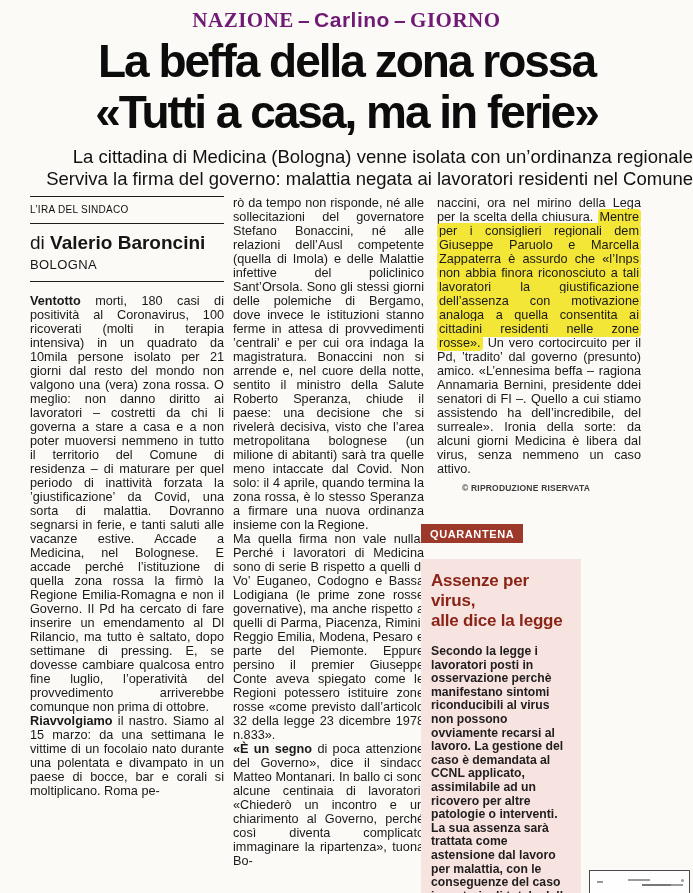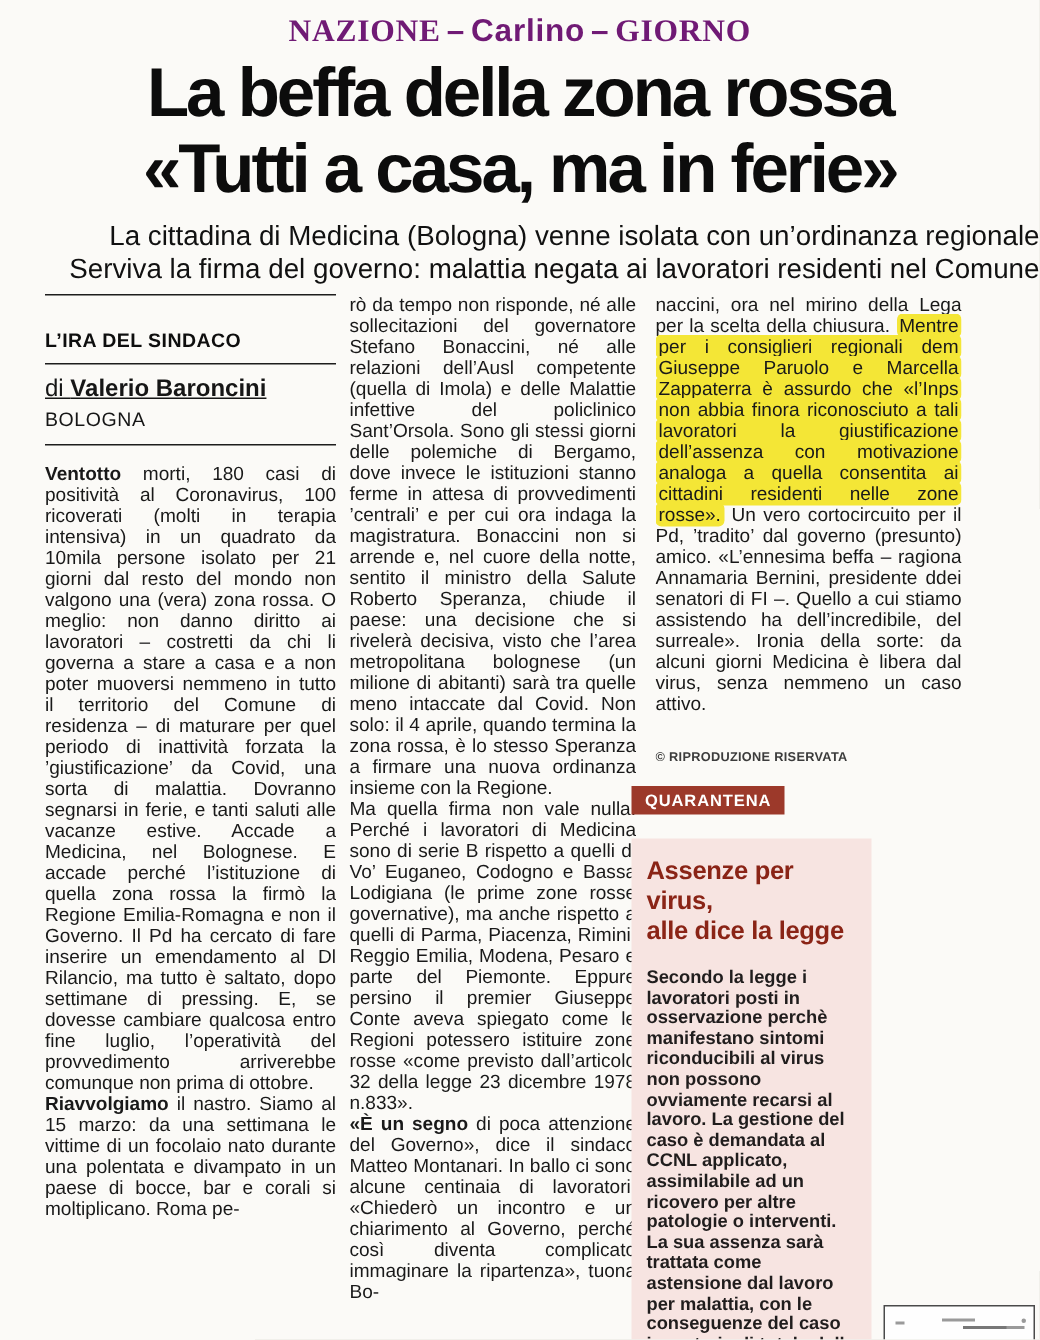--- a/index.html
+++ b/index.html
@@ -17,33 +17,33 @@
   .headline{position:absolute;top:36px;left:0;width:100%;text-align:center;
     font-weight:700;font-size:46px;line-height:51px;letter-spacing:-2px;color:#0c0c0c;}
   .subhead{position:absolute;top:146px;left:0;width:100%;text-align:right;
     font-size:18.5px;line-height:22px;color:#111;}
   
   .col{position:absolute;top:196px;bottom:0;overflow:hidden;}
   .col-left{left:30px;width:194px;}
   .col-mid{left:233px;width:191px;}
   .col-right{left:437px;width:204px;height:350px;bottom:auto;}
   .rule{border-top:1.6px solid #1d1d1d;height:0;}
-  .kicker{font-size:13px;font-weight:700;letter-spacing:.3px;color:#0e0e0e;margin:22px 0 6px;}
+  .kicker{font-size:10px;font-weight:400;letter-spacing:.3px;color:#0e0e0e;margin:7px 0 6px;}
   .red-head{font-size:17.5px;line-height:19.5px;font-weight:700;color:#c0281e;letter-spacing:-.2px;}
-  .byline{font-size:16px;margin-top:8px;text-decoration:underline;}
+  .byline{font-size:19px;margin-top:8px;}
   .dateline{font-size:13px;margin-top:3px;letter-spacing:.4px;}
   .mt8{margin-top:8px;} .mt9{margin-top:9px;}
   .body-copy{margin-top:12px;}
   p.bp{margin:0;font-size:12.7px;line-height:14px;text-align:justify;
     hyphens:auto;-webkit-hyphens:auto;color:#191919;}
   p.bp b{font-weight:700;}
   mark.hl{background:#f4e636;color:inherit;padding:1px 2px;border-radius:4px;
     box-decoration-break:clone;-webkit-box-decoration-break:clone;}
-  .copyright{font-size:8.5px;font-weight:700;color:#3c3c3c;text-align:left;
-    padding-right:26px;margin-top:23px;letter-spacing:.2px;}
+  .copyright{font-size:8.5px;font-weight:700;color:#3c3c3c;text-align:center;
+    padding-right:26px;margin-top:7px;letter-spacing:.2px;}
   
   .sidebar{position:absolute;left:421px;top:524px;width:160px;}
   .sidebar-tag{display:inline-block;background:#9c392a;color:#fff;
     font-size:11px;font-weight:700;letter-spacing:.6px;padding:4px 9px 3px;}
   .sidebar-box{background:#f7e4e1;margin-top:16px;padding:12px 9px 12px 10px;height:320px;overflow:hidden;}
   .sidebar-title{font-size:17px;line-height:20px;font-weight:700;color:#8a2416;letter-spacing:-.2px;}
   .sidebar-body{margin-top:14px;font-size:12.2px;line-height:13.6px;font-weight:700;color:#201d1d;}
   
   .inset{position:absolute;left:589px;top:870px;width:99px;height:40px;
     background:#fefefe;border:1px solid #4a4a4a;}

